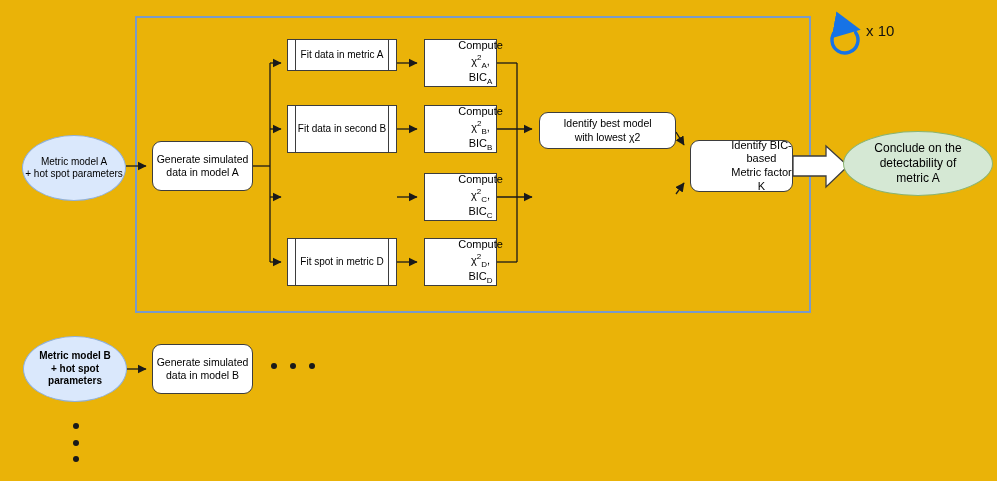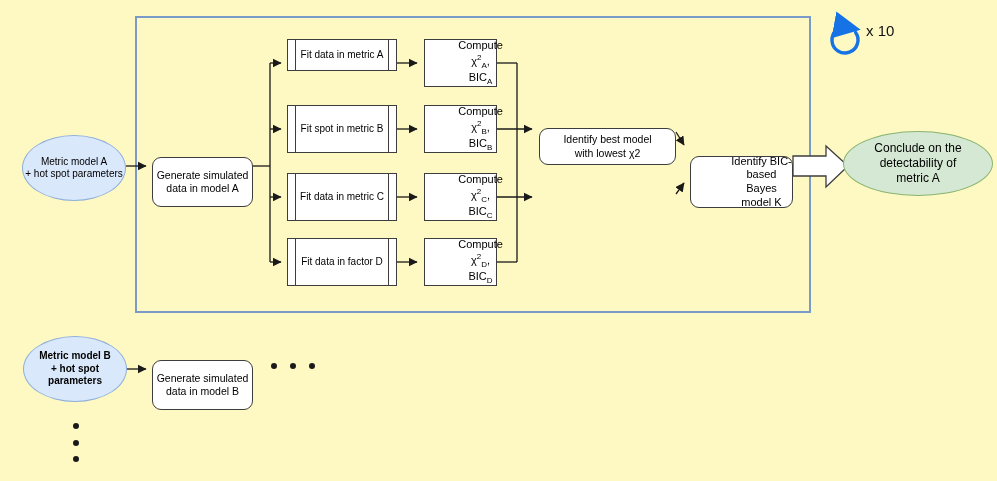--- a/index.html
+++ b/index.html
@@ -1,24 +1,24 @@
 <!DOCTYPE html>
 <html><head>
 <meta charset="utf-8">
 <style>
   html,body{margin:0;padding:0;background:#ffffff;}
-  .stage{position:relative;width:997px;height:481px;background:#fef9c3;
+  .stage{position:relative;width:997px;height:481px;background:#eab308;
          font-family:"Liberation Sans",sans-serif;color:#000;overflow:hidden;}
   .layer{position:absolute;left:0;top:0;width:997px;height:481px;}
   .container-frame{position:absolute;left:135px;top:16px;width:676px;height:297px;
          border:2px solid #7a9ac9;box-sizing:border-box;background:transparent;}
   .node{position:absolute;display:flex;flex-direction:column;align-items:center;
         justify-content:center;text-align:center;box-sizing:border-box;
         background:#ffffff;border:1.3px solid #3d3d3d;line-height:1.25;}
-  .rounded{border-radius:9px;margin-top:16px;}
+  .rounded{border-radius:9px;}
   .ellipse{border-radius:50%;border:1.4px solid;}
   .blue{background:#dae8fc;border-color:#8fb0da;}
   .green{background:#d5e8d4;border-color:#8ab470;}
   .fit{font-size:10px;}
   .fit .inner-bar{position:absolute;top:0;bottom:0;width:0;border-left:1.2px solid #3d3d3d;}
   .fit .inner-bar.l{left:7px;} .fit .inner-bar.r{right:7px;}
   .f10{font-size:10px;} .f105{font-size:10.5px;} .f11{font-size:11px;padding-left:40px;} .f12{font-size:12px;}
   sup{font-size:8px;} sub{font-size:8px;}
   .loop-label{position:absolute;left:866px;top:22px;font-size:15px;color:#111;}
 </style>
@@ -92,31 +92,26 @@
   </div>
 
   <div class="node fit" style="left:287px;top:39px;width:110px;height:32px;">
     <span class="inner-bar l"></span>
     <span class="inner-bar r"></span>
     <div>Fit data in metric A</div>
   </div>
   <div class="node fit" style="left:287px;top:105px;width:110px;height:48px;">
     <span class="inner-bar l"></span>
     <span class="inner-bar r"></span>
-    <div>Fit spot in metric B</div>
-  </div>
-  <div class="node fit" style="left:287px;top:173px;width:110px;height:48px;">
-    <span class="inner-bar l"></span>
-    <span class="inner-bar r"></span>
-    <div>Fit data in metric C</div>
+    <div>Fit data in second B</div>
   </div>
   <div class="node fit" style="left:287px;top:238px;width:110px;height:48px;">
     <span class="inner-bar l"></span>
     <span class="inner-bar r"></span>
-    <div>Fit data in factor D</div>
+    <div>Fit spot in metric D</div>
   </div>
 
   <div class="node f11" style="left:424px;top:39px;width:73px;height:48px;">
     <div>Compute</div>
     <div><span>χ</span><sup>2</sup><sub>A</sub><span>, </span><span>BIC</span><sub>A</sub></div>
   </div>
   <div class="node f11" style="left:424px;top:105px;width:73px;height:48px;">
     <div>Compute</div>
     <div><span>χ</span><sup>2</sup><sub>B</sub><span>, </span><span>BIC</span><sub>B</sub></div>
   </div>
@@ -129,21 +124,21 @@
     <div><span>χ</span><sup>2</sup><sub>D</sub><span>, </span><span>BIC</span><sub>D</sub></div>
   </div>
 
   <div class="node rounded f105" style="left:539px;top:112px;width:137px;height:37px;">
     <div>Identify best model</div>
     <div>with lowest χ2</div>
   </div>
 
   <div class="node rounded f11" style="left:690px;top:140px;width:103px;height:52px;">
     <div>Identify BIC-based</div>
-    <div>Bayes model K</div>
+    <div>Metric factor K</div>
   </div>
 
   <div class="node ellipse green f12" style="left:843px;top:131px;width:150px;height:65px;">
     <div>Conclude on the</div>
     <div>detectability of</div>
     <div>metric A</div>
   </div>
 
   <div class="node ellipse blue f10" style="left:23px;top:336px;width:104px;height:66px;font-weight:bold;">
     <div>Metric model B</div>

